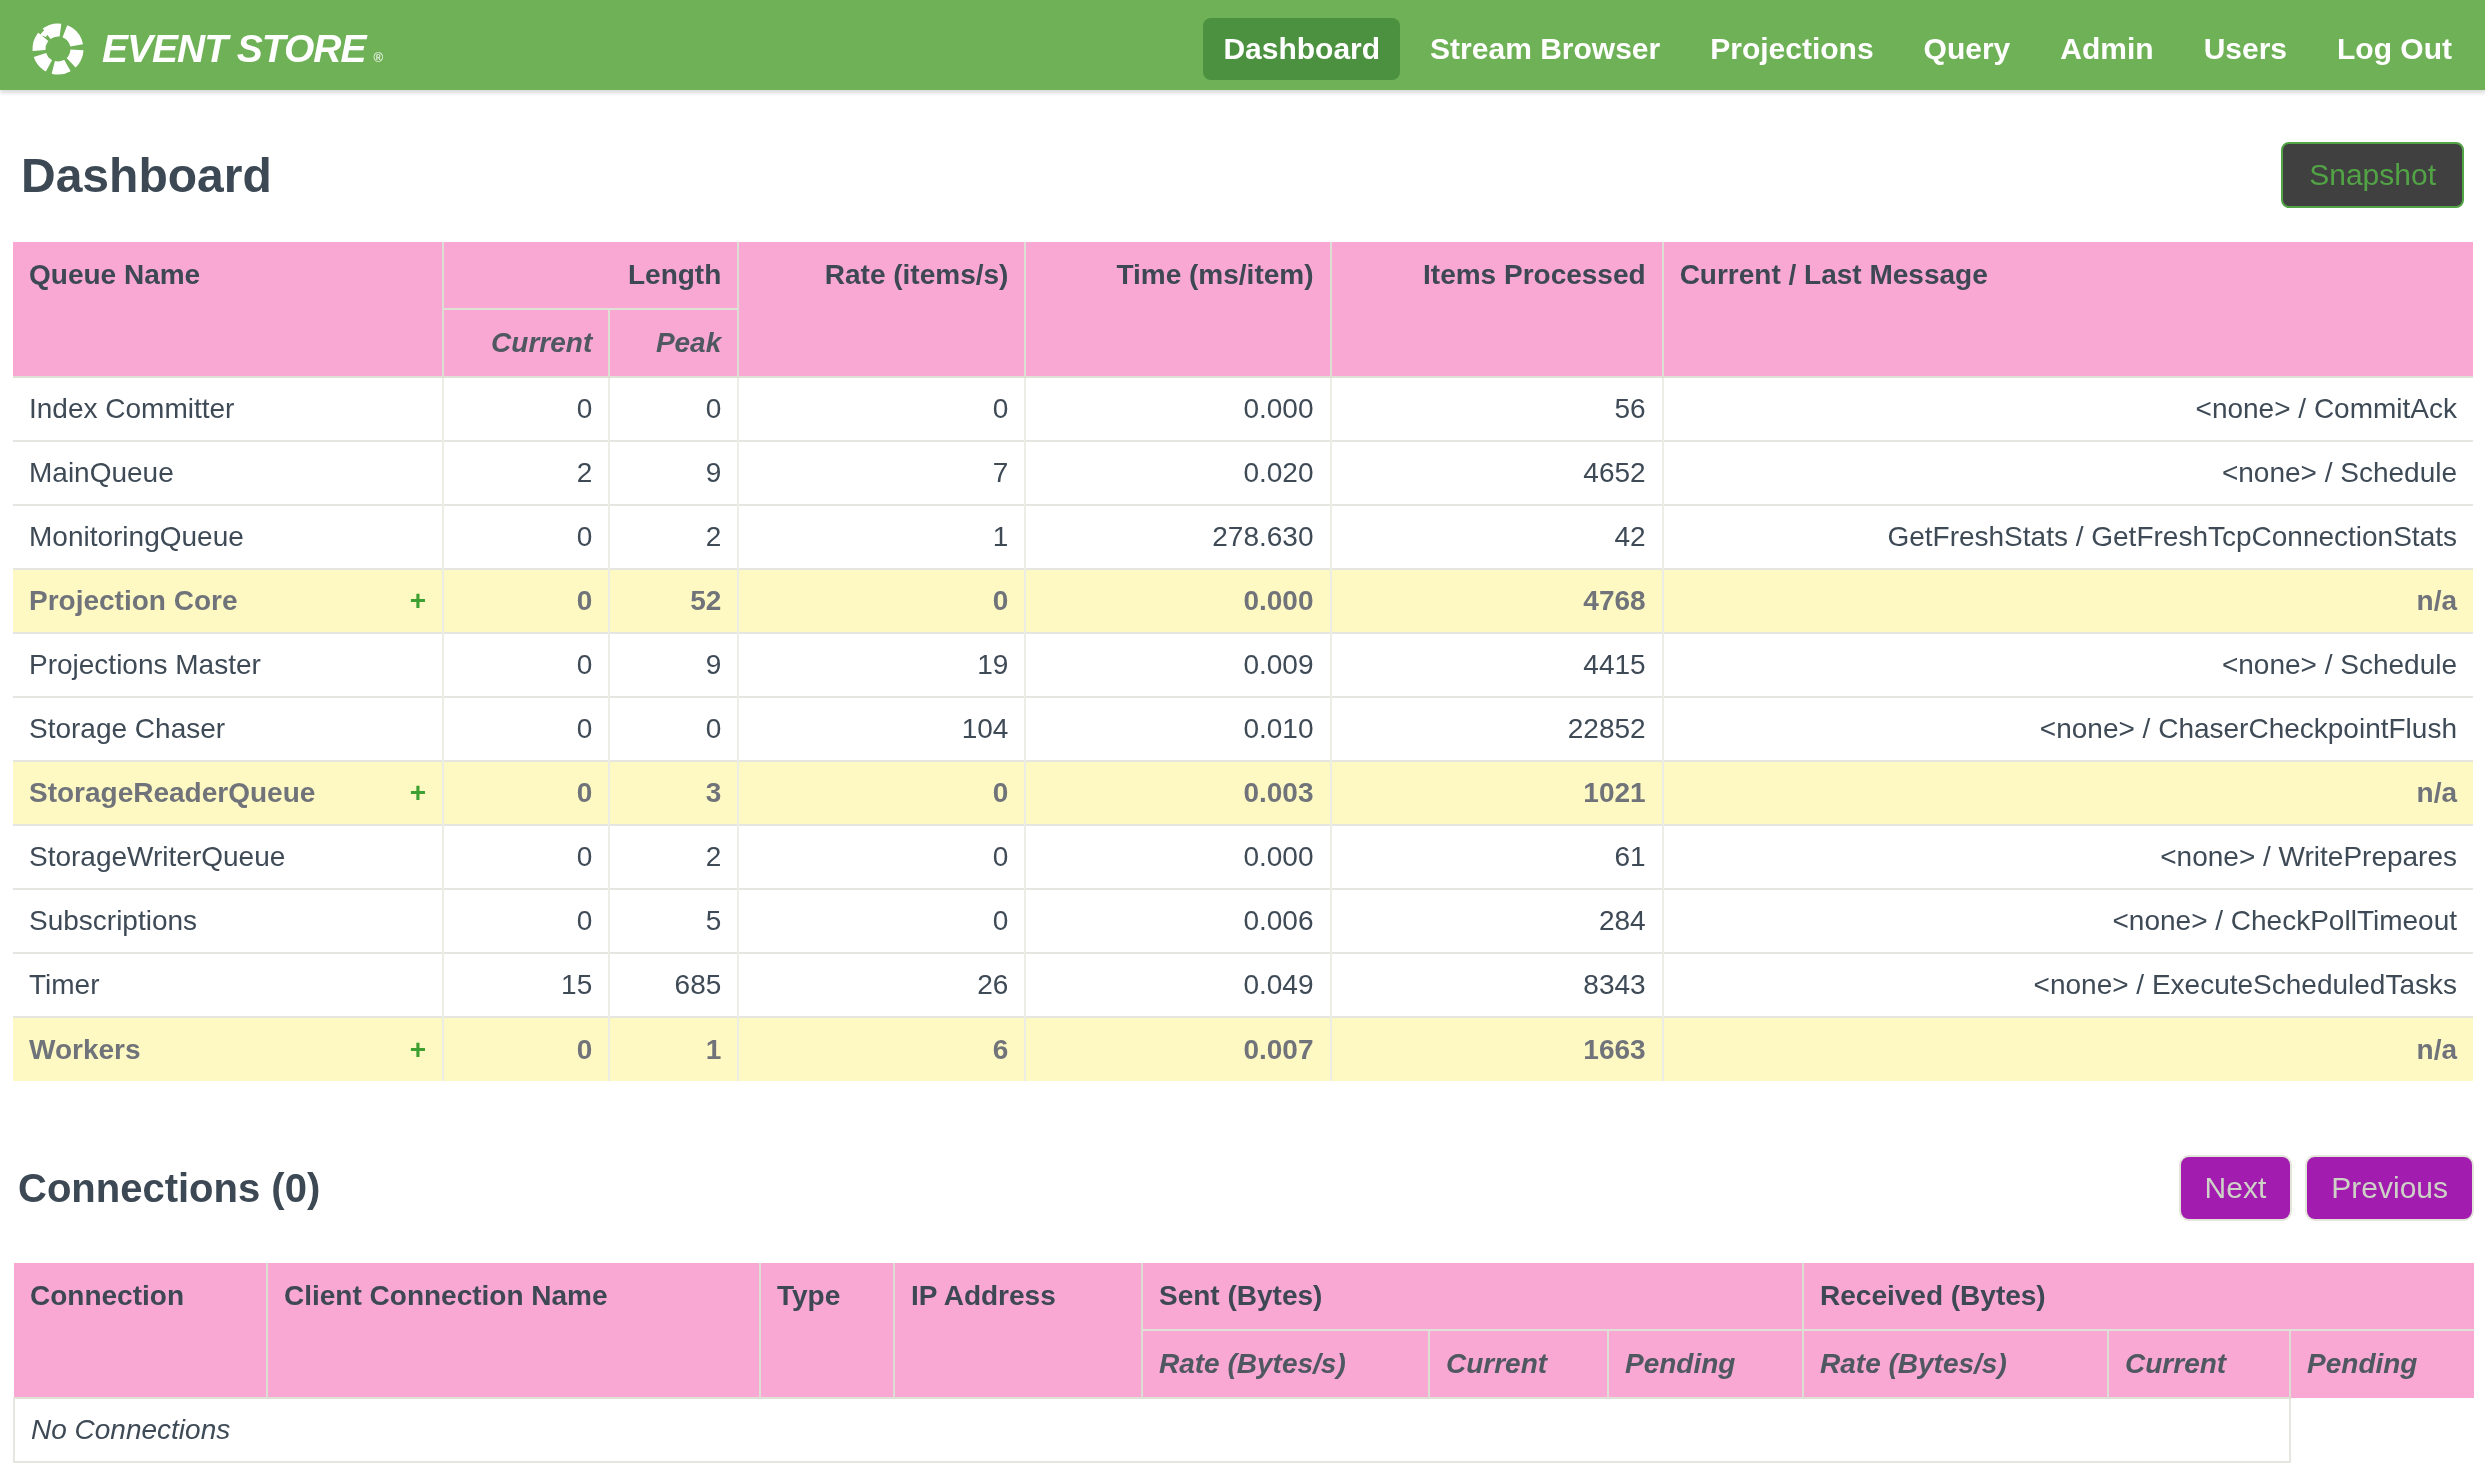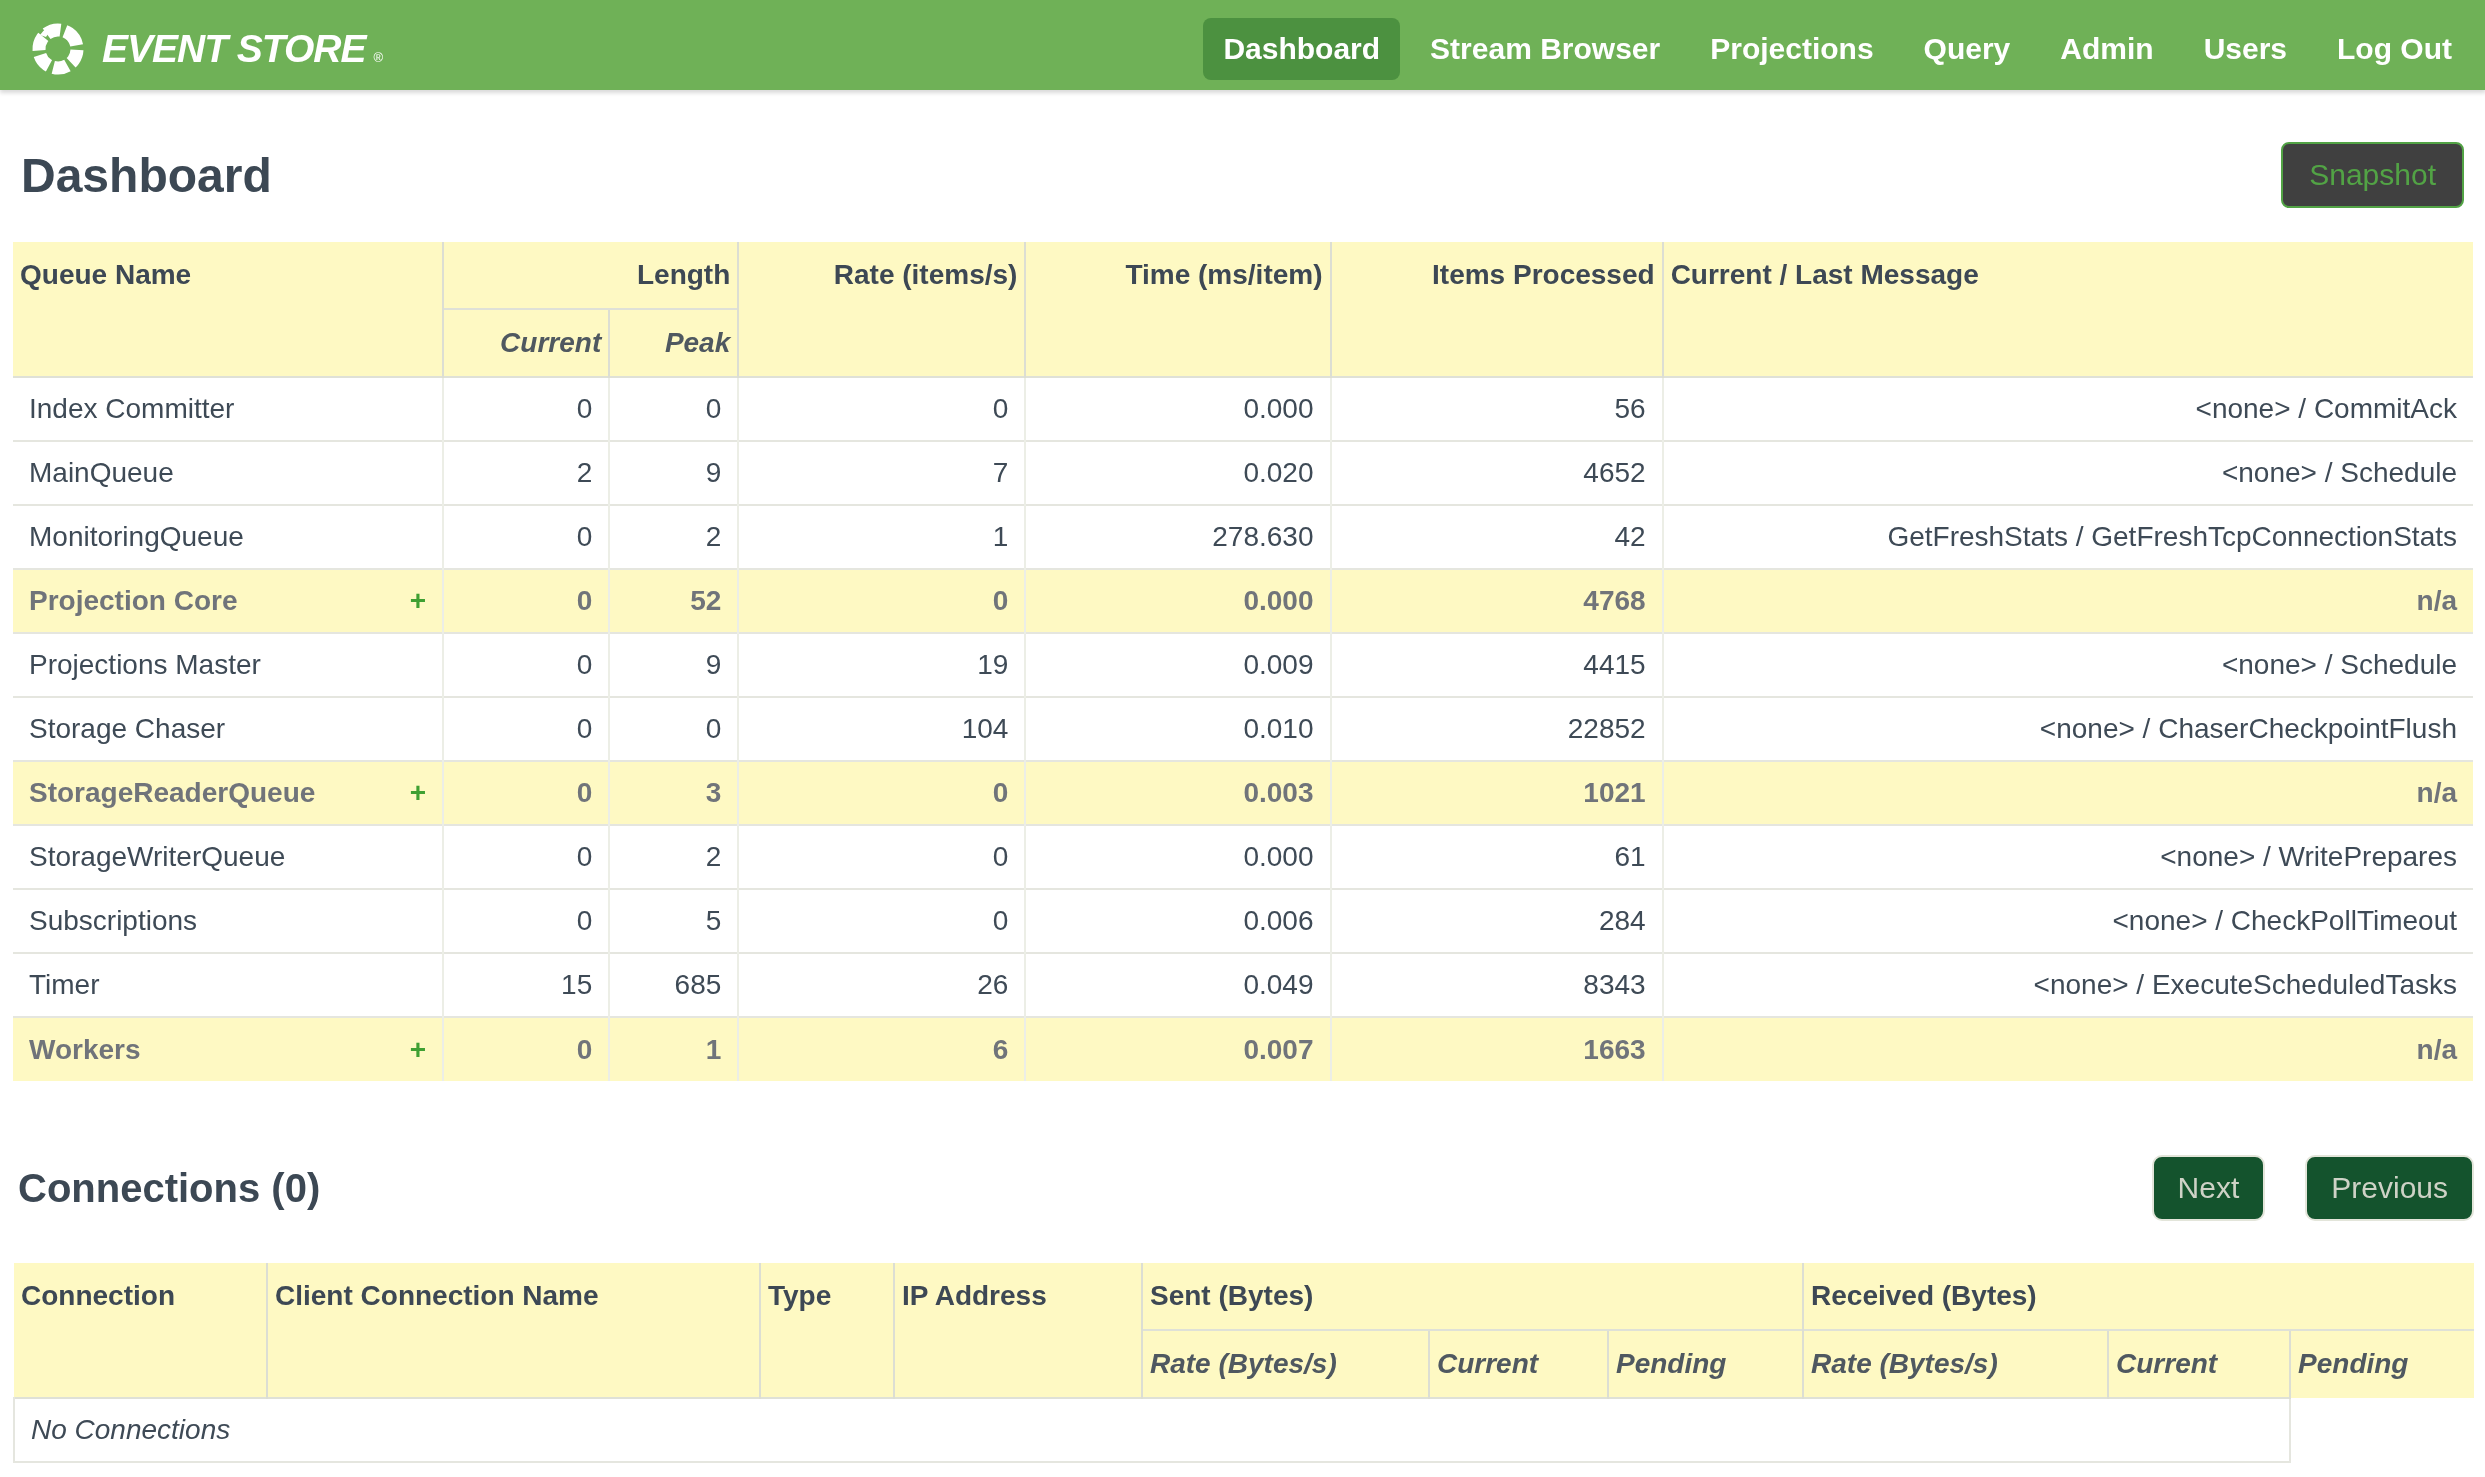--- a/index.html
+++ b/index.html
@@ -68,28 +68,28 @@
     color: #52a345;
     font-size: 30px;
     padding: 14px 26px;
     border-radius: 8px;
     cursor: pointer;
   }
 
   
   table { border-collapse: collapse; table-layout: fixed; margin: 0 13px; width: 2460px; font-size: 28px; }
   thead th {
-    background: #fef9c3;
+    background: #f9a8d4;
     color: #3d4854;
     font-weight: 700;
     text-align: right;
     vertical-align: top;
     line-height: 66px;
     height: 66px;
-    padding: 0 7px;
+    padding: 0 16px;
     border-left: 2px solid #dcded3;
     white-space: nowrap;
   }
   thead tr:first-child th:first-child { border-left: none; }
   thead th.sub {
     font-style: italic;
     color: #4f5860;
     border-top: 2px solid #dfe1d7;
   }
   tbody td {
@@ -112,28 +112,27 @@
   .conn-head {
     display: flex;
     justify-content: space-between;
     align-items: center;
     padding: 74px 12px 42px 18px;
   }
   .conn-title { font-size: 40px; font-weight: 700; color: #3c4854; }
   .pager { display: flex; gap: 13px; }
   .btn-pager {
     font-family: "Liberation Sans", sans-serif;
-    background: #14532d;
+    background: #a21caf;
     border: 2px solid #e3e5da;
     color: #ced2c6;
     font-size: 30px;
     padding: 14px 24px;
     border-radius: 10px;
     cursor: default;
-    margin-left: 27px;
   }
   .conn-table thead th { text-align: left; }
   .conn-table td.empty {
     text-align: left;
     font-style: italic;
     background: #ffffff;
     border: 2px solid #e5e6df;
     border-top-color: #dfe1d7;
   }
 </style>

